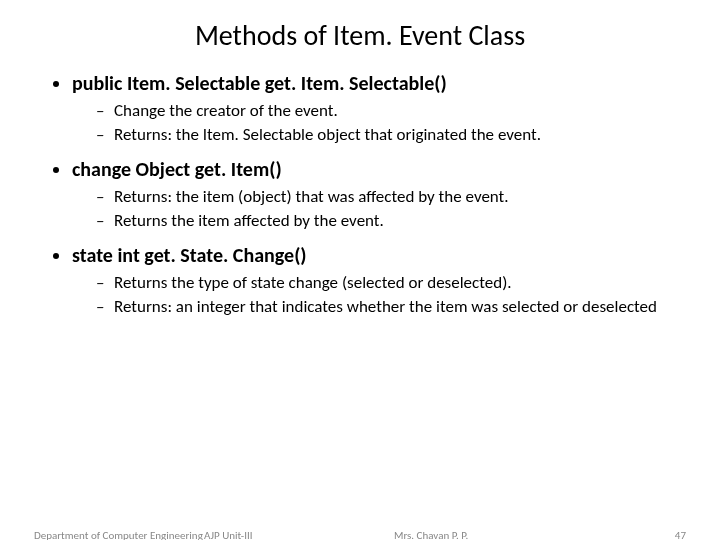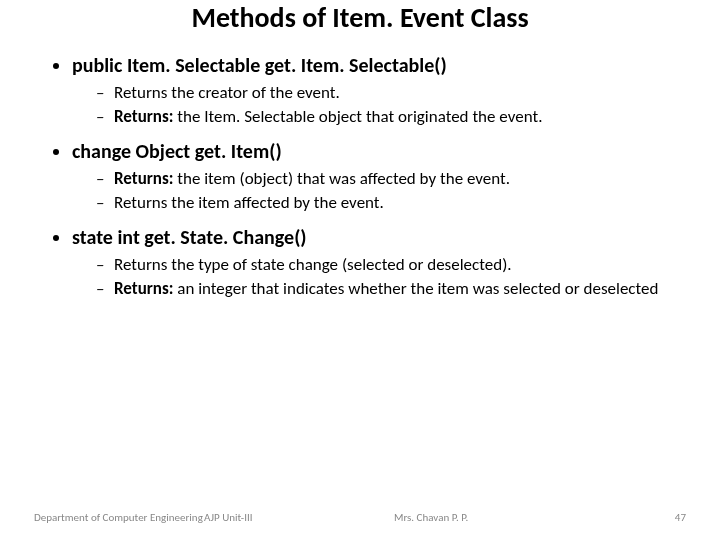--- a/index.html
+++ b/index.html
@@ -14,21 +14,22 @@
   }
   .slide {
     position: relative;
     width: 720px;
     height: 540px;
     box-sizing: border-box;
   }
   .title {
     text-align: center;
     font-size: 28px;
-    font-weight: 700;
+    font-weight: 400;
+    margin-top: 18px;
     margin-bottom: 18px;
   }
   .content {
     padding: 0 34px 0 34px;
   }
   ul.level1 {
     list-style-type: disc;
     margin: 12px;
     padding-left: 26px;
   }
@@ -79,35 +80,35 @@
     text-align: left;
   }
   .footer .author {
     width: 230px;
     text-align: left;
   }
   .footer .pageno {
     flex: 1;
     text-align: right;
   }
-  b { font-weight: 700; }
+  b { font-weight: 400; }
 </style>
 </head>
 <body>
 <div class="slide">
 
   <div class="title">Methods of Item. Event Class</div>
 
   <div class="content">
     <ul class="level1">
 
       <li>
         <span>public Item. Selectable get. Item. Selectable()</span>
         <ul class="level2">
-          <li><span>Returns the creator of the event.</span></li>
+          <li><span>Change the creator of the event.</span></li>
           <li><b>Returns:</b><span> the Item. Selectable object that originated the event.</span></li>
         </ul>
       </li>
 
       <li>
         <span>change Object get. Item()</span>
         <ul class="level2">
           <li><b>Returns:</b><span> the item (object) that was affected by the event.</span></li>
           <li><span>Returns the item affected by the event.</span></li>
         </ul>

